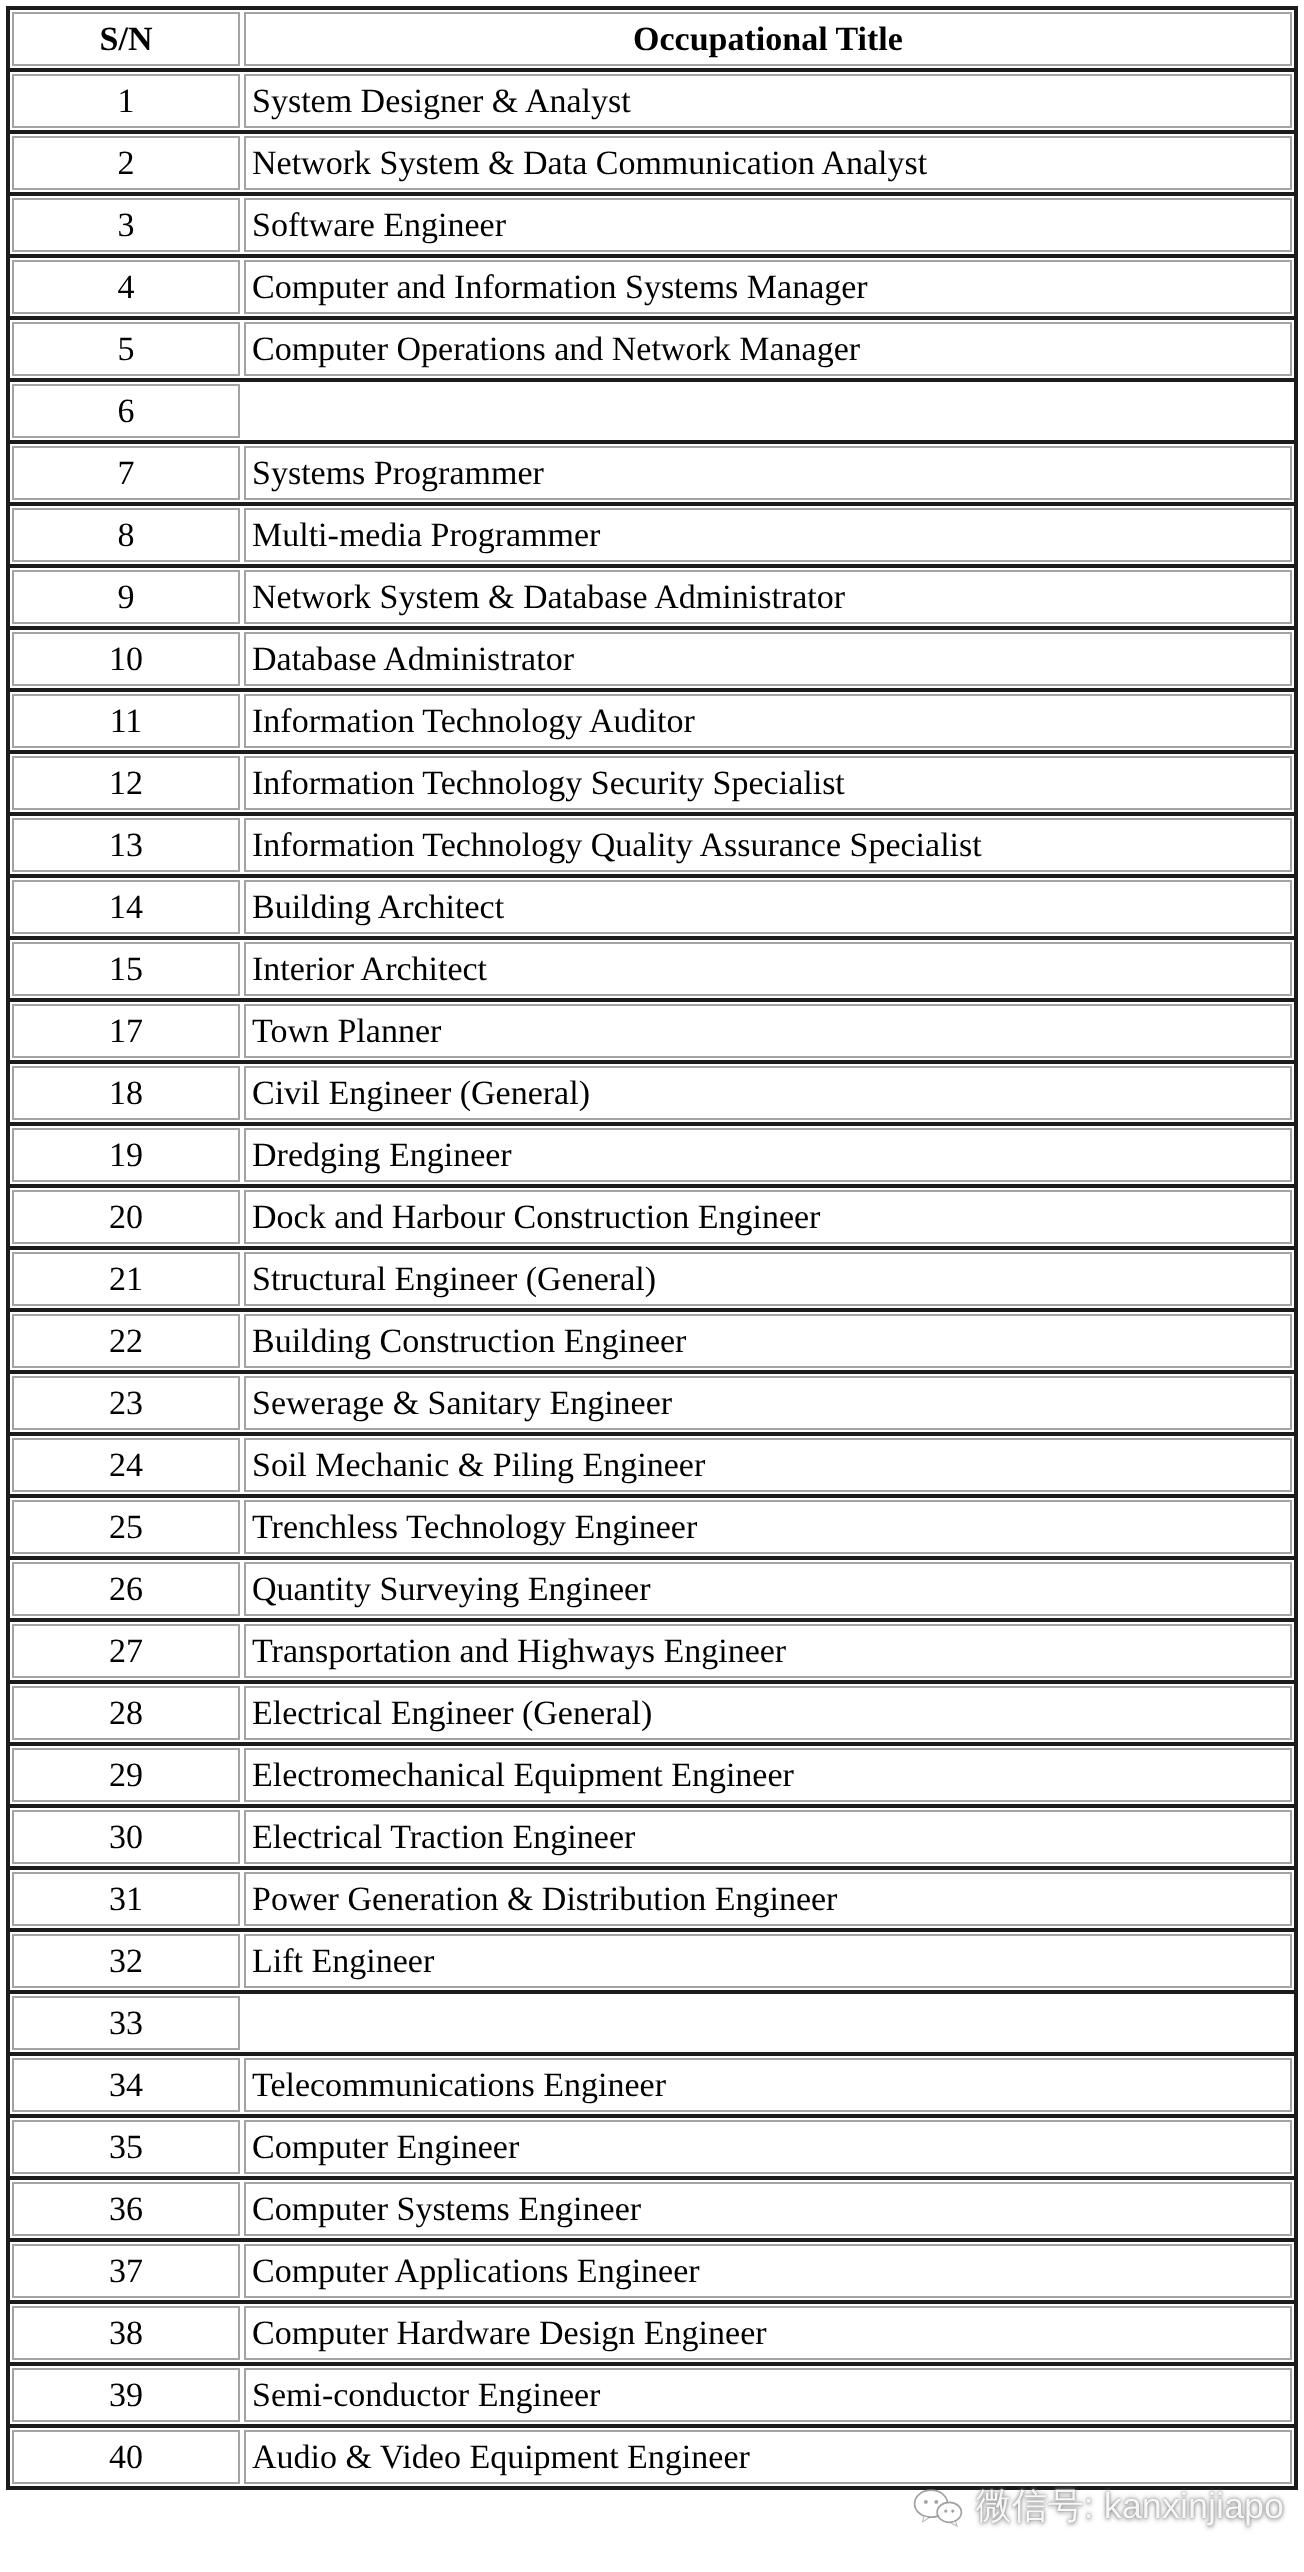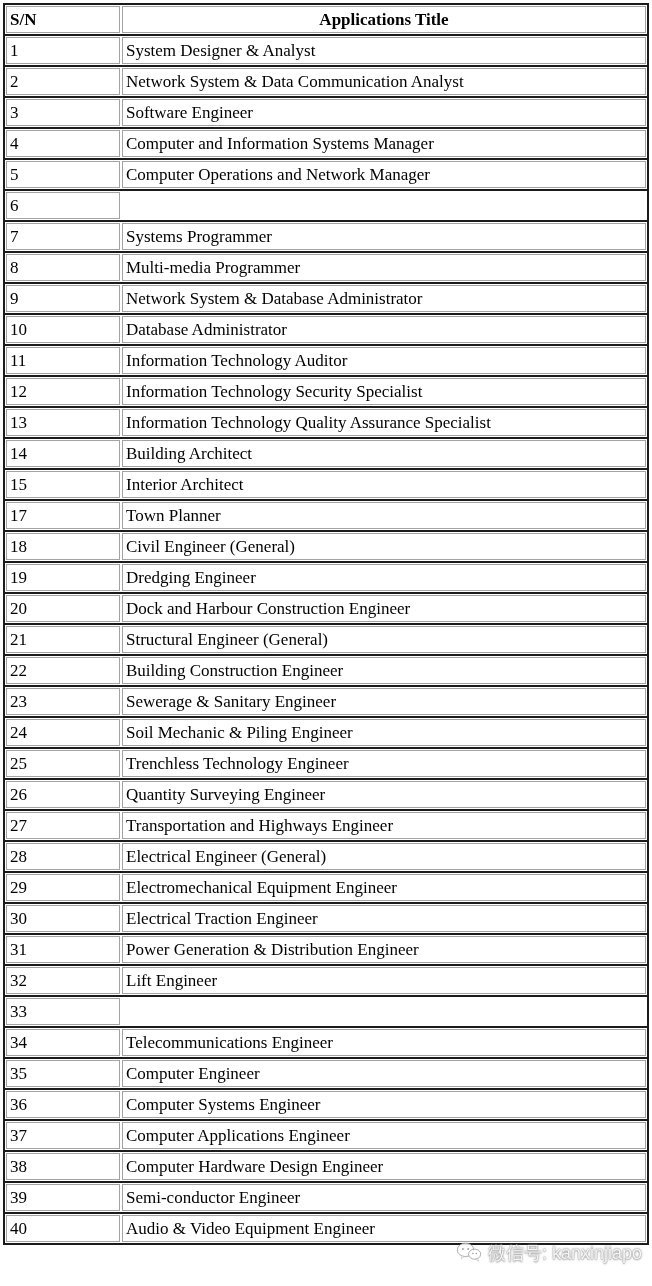--- a/index.html
+++ b/index.html
@@ -33,37 +33,37 @@
     border: 1px solid #a3a3a3;
     padding: 1px 3px;
     font-size: 17px;
     line-height: 23px;
     background: #ffffff;
     white-space: nowrap;
     overflow: hidden;
   }
   .sn-col {
     flex: 0 0 106px;
-    text-align: left;
+    text-align: center;
   }
   .title-col {
     flex: 1 1 auto;
   }
   .header-row .cell {
     font-weight: bold;
   }
   .header-row .title-col {
     text-align: center;
   }
   .watermark {
     position: absolute;
     top: 1241px;
     right: 10px;
     display: flex;
-    align-items: flex-start;
+    align-items: flex-end;
     gap: 6px;
     font-family: "Liberation Sans", "DejaVu Sans", sans-serif;
     font-size: 18px;
     color: rgba(255, 255, 255, 0.92);
     text-shadow:
       0 0 1px rgba(130, 130, 130, 0.9),
       0 1px 2px rgba(120, 120, 120, 0.7),
       0 -1px 2px rgba(150, 150, 150, 0.5);
     pointer-events: none;
   }
@@ -72,21 +72,21 @@
     height: 22px;
     flex: 0 0 auto;
   }
 </style>
 </head>
 <body>
 
 <div class="table-wrap">
   <div class="row header-row">
     <div class="cell sn-col">S/N</div>
-    <div class="cell title-col">Applications Title</div>
+    <div class="cell title-col">Occupational Title</div>
   </div>
   <div id="table-body">
   <div class="row">
     <div class="cell sn-col">1</div>
     <div class="cell title-col">System Designer &amp; Analyst</div>
   </div>
 
   <div class="row">
     <div class="cell sn-col">2</div>
     <div class="cell title-col">Network System &amp; Data Communication Analyst</div>

